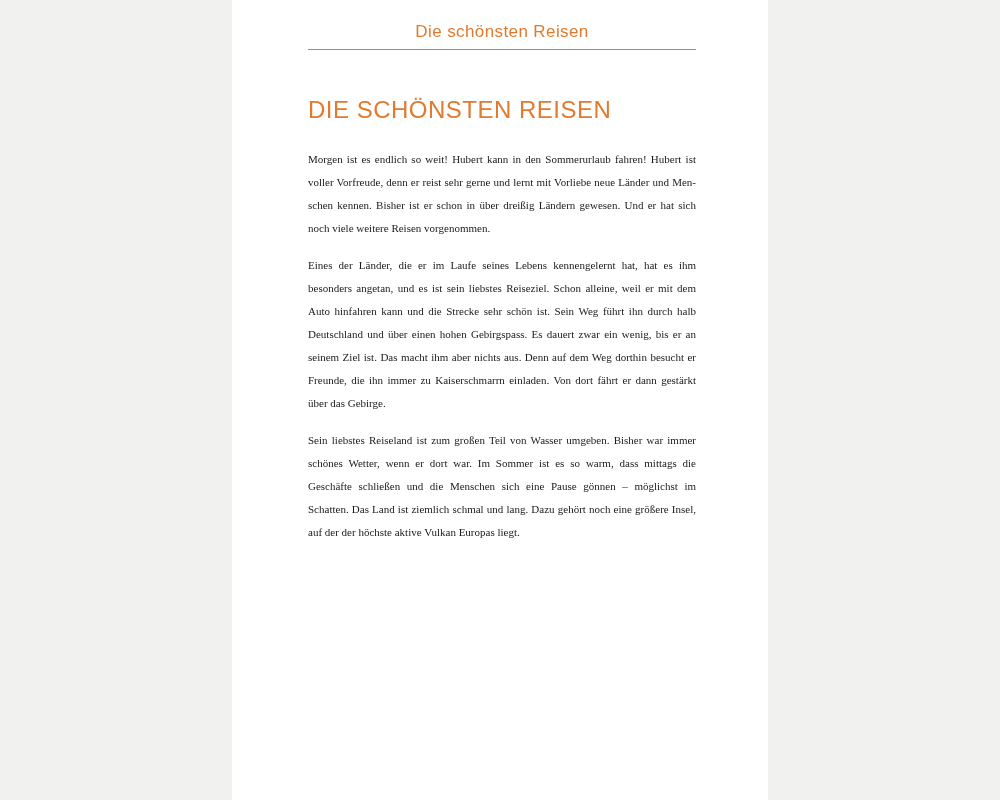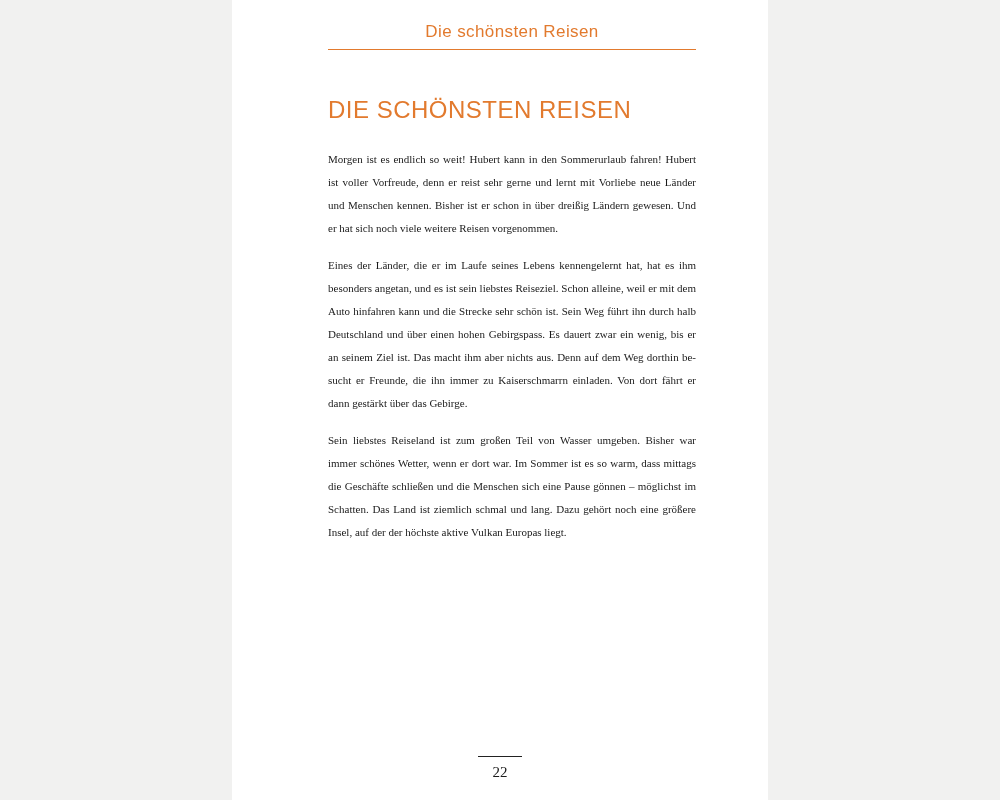--- a/index.html
+++ b/index.html
@@ -17,21 +17,21 @@
     width: 1000px;
     height: 800px;
     display: flex;
     justify-content: center;
   }
   .book-page {
     width: 536px;
     height: 800px;
     background: var(--page, #ffffff);
     box-sizing: border-box;
-    padding: 22px 72px 0 96px;
+    padding: 22px 72px 0 76px;
     position: relative;
   }
   .running-header {
     text-align: center;
     font-family: "Liberation Sans", "DejaVu Sans", sans-serif;
     color: var(--accent, #e27a2e);
     font-size: 17px;
     letter-spacing: 0.4px;
     line-height: 20px;
   }
@@ -93,19 +93,15 @@
     </header>
 
     <h1 class="chapter-title">DIE SCHÖNSTEN REISEN</h1>
 
     <div class="body-text">
         <p class="para">Morgen ist es endlich so weit! Hubert kann in den Sommer­urlaub fahren! Hubert ist voller Vorfreude, denn er reist sehr gerne und lernt mit Vorliebe neue Länder und Men­schen kennen. Bisher ist er schon in über dreißig Ländern gewesen. Und er hat sich noch viele weitere Reisen vorge­nommen.</p>
         <p class="para">Eines der Länder, die er im Laufe seines Lebens kennen­gelernt hat, hat es ihm besonders angetan, und es ist sein liebstes Reiseziel. Schon alleine, weil er mit dem Auto hin­fahren kann und die Strecke sehr schön ist. Sein Weg führt ihn durch halb Deutschland und über einen hohen Gebirgs­pass. Es dauert zwar ein wenig, bis er an seinem Ziel ist. Das macht ihm aber nichts aus. Denn auf dem Weg dorthin be­sucht er Freunde, die ihn immer zu Kaiserschmarrn einla­den. Von dort fährt er dann gestärkt über das Gebirge.</p>
         <p class="para">Sein liebstes Reiseland ist zum großen Teil von Wasser um­geben. Bisher war immer schönes Wetter, wenn er dort war. Im Sommer ist es so warm, dass mittags die Geschäfte schlie­ßen und die Menschen sich eine Pause gönnen – möglichst im Schatten. Das Land ist ziemlich schmal und lang. Dazu gehört noch eine größere Insel, auf der der höchste aktive Vulkan Europas liegt.</p>
       </div>
 
-    <footer class="page-footer">
-      <hr class="footer-rule">
-      <div class="page-number">22</div>
-    </footer>
 
   </div>
 </div>
 
 </body></html>

